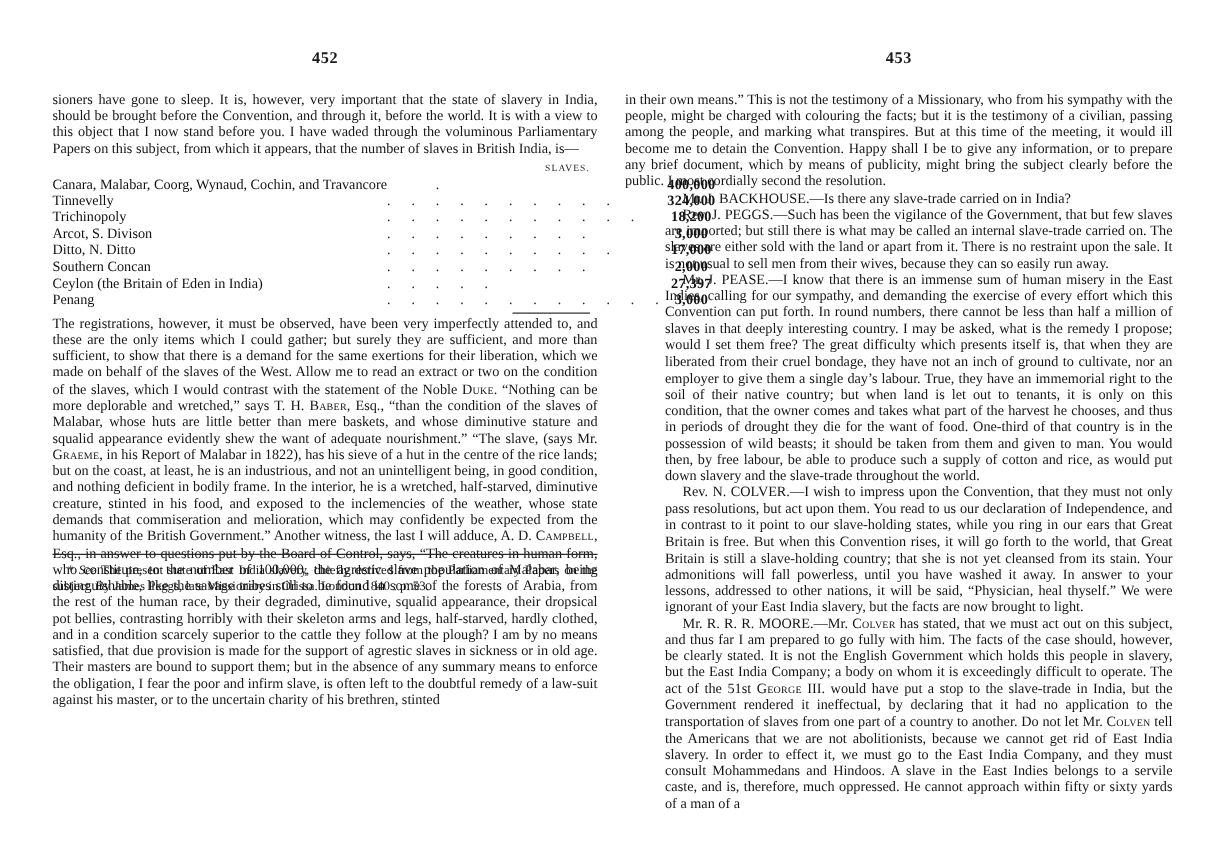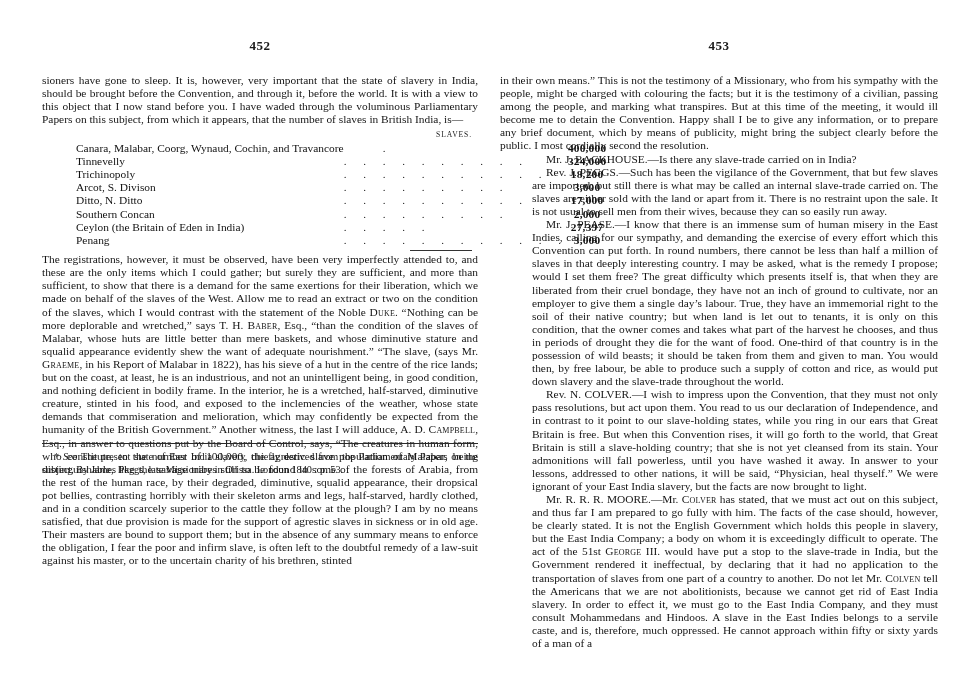--- a/index.html
+++ b/index.html
@@ -73,21 +73,20 @@
     font-variant: small-caps;
     letter-spacing: 0.9px;
     padding-right: 6px;
     color: #1a1a1a;
   }
   table.stats {
     width: 100%;
     border-collapse: collapse;
     font-size: 11.4px;
     line-height: 13.2px;
-    margin-left: 34px;
   }
   table.stats td {
     padding: 0;
     vertical-align: bottom;
     white-space: nowrap;
   }
   td.region {
     padding-left: 18px;
     width: 1%;
     padding-right: 4px;

